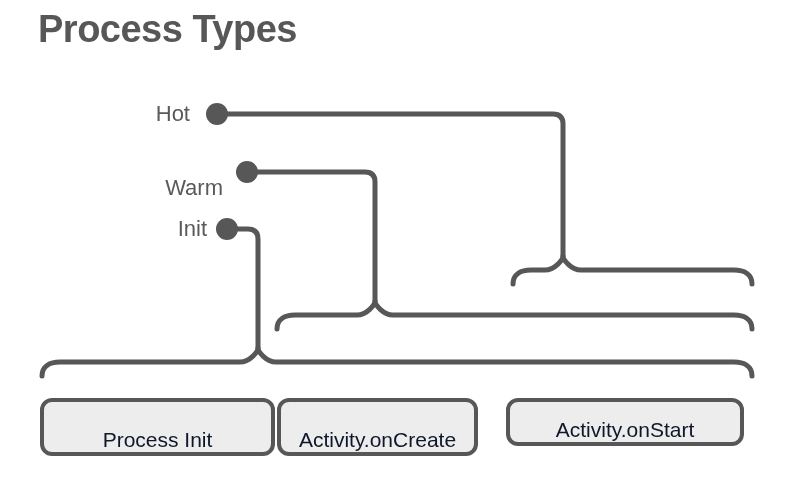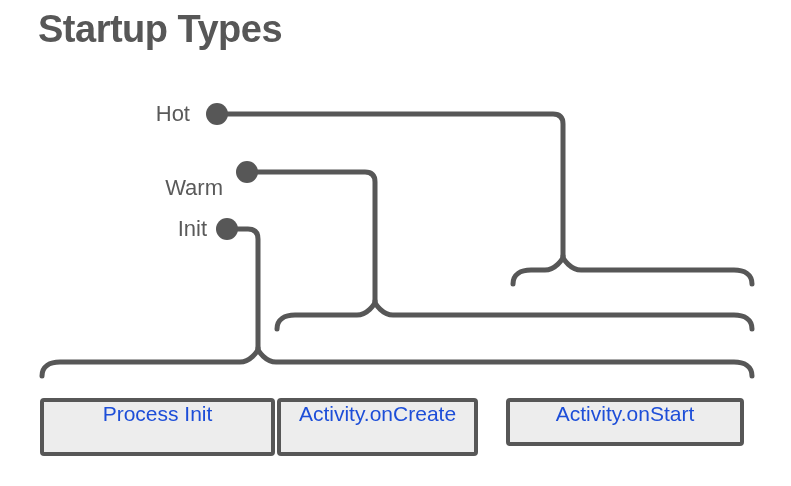--- a/index.html
+++ b/index.html
@@ -35,46 +35,46 @@
     font-size: 22px;
     color: #5a5a5a;
     white-space: nowrap;
     text-align: right;
     transform: translateY(-50%);
   }
   .phase-box {
     position: absolute;
     background: #ededed;
     border: 4px solid #575757;
-    border-radius: 4px;
+    border-radius: 12px;
     box-sizing: border-box;
     display: flex;
-    align-items: flex-start;
+    align-items: flex-end;
     justify-content: center;
     font-size: 21px;
-    color: #1d4ed8;
+    color: #0f172a;
     white-space: nowrap;
   }
 </style>
 </head>
 <body>
 
 <svg id="canvas" viewBox="0 0 791 486" xmlns="http://www.w3.org/2000/svg">
     <path d="M 217 114 L 553 114 Q 563 114 563 124 L 563 256" fill="none" stroke="#575757" stroke-width="5" stroke-linecap="round" stroke-linejoin="round"></path>
     <path d="M 513 284 C 513 274.1 521.1 270 531 270 L 545 270 C 554.9 270 563 259.5 563 256 C 563 259.5 571.1 270 581 270 L 734 270 C 743.9 270 752 274.1 752 284" fill="none" stroke="#575757" stroke-width="5" stroke-linecap="round" stroke-linejoin="round"></path>
     <circle cx="217" cy="114" r="11" fill="#575757"></circle>
     <path d="M 247 172 L 365 172 Q 375 172 375 182 L 375 301" fill="none" stroke="#575757" stroke-width="5" stroke-linecap="round" stroke-linejoin="round"></path>
     <path d="M 277 329 C 277 319.1 285.1 315 295 315 L 357 315 C 366.9 315 375 304.5 375 301 C 375 304.5 383.1 315 393 315 L 734 315 C 743.9 315 752 319.1 752 329" fill="none" stroke="#575757" stroke-width="5" stroke-linecap="round" stroke-linejoin="round"></path>
     <circle cx="247" cy="172" r="11" fill="#575757"></circle>
     <path d="M 227 229 L 248 229 Q 258 229 258 239 L 258 348" fill="none" stroke="#575757" stroke-width="5" stroke-linecap="round" stroke-linejoin="round"></path>
     <path d="M 42 376 C 42 366.1 50.1 362 60 362 L 240 362 C 249.9 362 258 351.5 258 348 C 258 351.5 266.1 362 276 362 L 734 362 C 743.9 362 752 366.1 752 376" fill="none" stroke="#575757" stroke-width="5" stroke-linecap="round" stroke-linejoin="round"></path>
     <circle cx="227" cy="229" r="11" fill="#575757"></circle>
   </svg>
 
-<div class="page-title">Startup Types</div>
+<div class="page-title">Process Types</div>
 
 <div id="labels">
     <div class="row-label" style="right: 601px; top: 114px;">Hot</div>
     <div class="row-label" style="right: 568px; top: 188px;">Warm</div>
     <div class="row-label" style="right: 584px; top: 229px;">Init</div>
   </div>
 <div id="boxes">
     <div class="phase-box" style="left: 40px; top: 398px; width: 235px; height: 58px;">
       <span>Process Init</span>
     </div>

